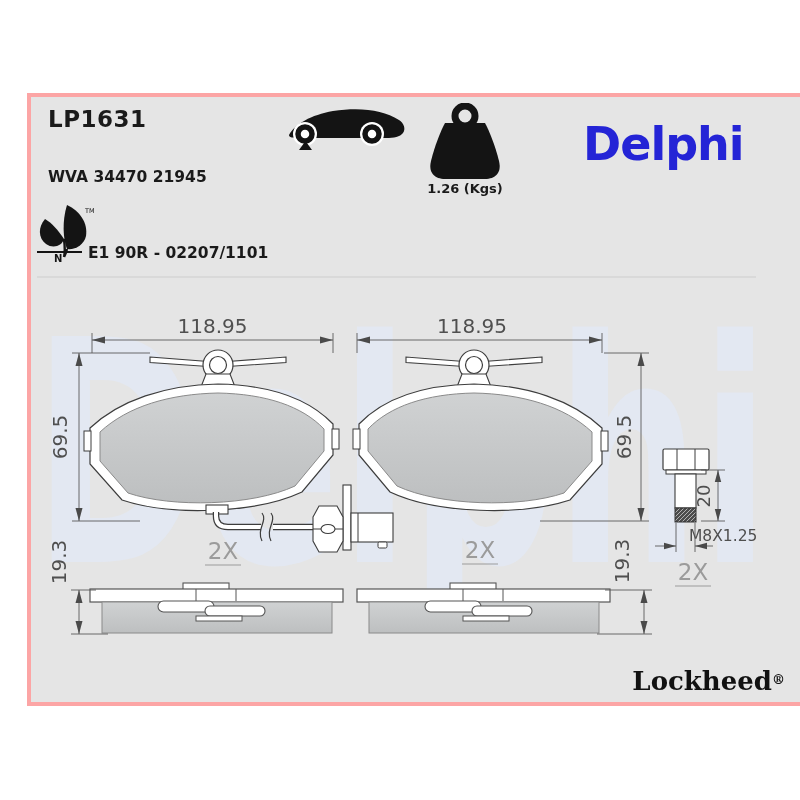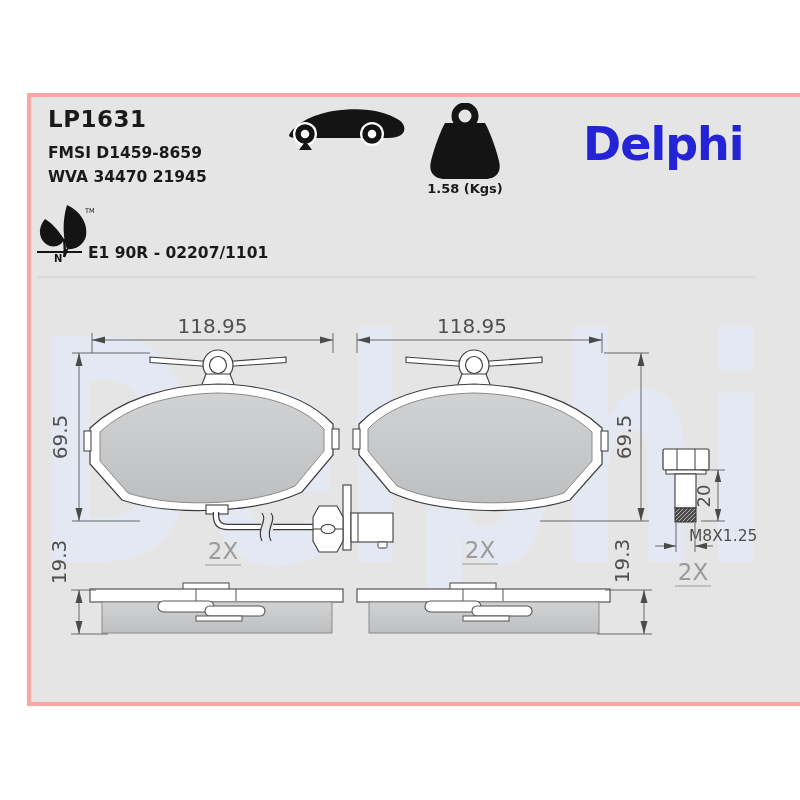--- a/index.html
+++ b/index.html
@@ -29,37 +29,36 @@
   .dim-txt{fill:#4f4f4f;}
   .qty-txt{fill:#9b9b9b;}
 </style>
 </head>
 <body>
 
 <div class="page">
   <div class="frame">
 
     <div class="hdr-text part-number">LP1631</div>
-    <div class="hdr-text fmsi">FMSI D1459-8659</div>
     <div class="hdr-text wva">WVA 34470 21945</div>
 
     <svg class="car-icon" width="124" height="50" viewBox="0 0 124 50">
       <path d="M 2,32 C 8,21 24,12 46,8 C 74,4 96,7 112,17 C 117,20 119,26 116,30 C 113,34 107,35 99,35 L 16,35 C 7,35 2,35 2,32 Z" fill="#141414"></path>
       <circle cx="18" cy="31" r="12" fill="#ffffff"></circle>
       <circle cx="85" cy="31" r="12" fill="#ffffff"></circle>
       <circle cx="18" cy="31" r="7" fill="#ffffff" stroke="#141414" stroke-width="5.5"></circle>
       <circle cx="85" cy="31" r="7" fill="#ffffff" stroke="#141414" stroke-width="5.5"></circle>
       <polygon points="12,47 25,47 18.5,38" fill="#141414"></polygon>
     </svg>
 
     <svg class="weight-icon" width="80" height="78" viewBox="0 0 80 78">
       <circle cx="40" cy="13" r="10" fill="none" stroke="#141414" stroke-width="7"></circle>
       <path d="M 20,20 L 60,20 C 64,27 70,42 74,58 C 77,70 70,76 60,76 L 20,76 C 10,76 3,70 6,58 C 10,42 16,27 20,20 Z" fill="#141414"></path>
     </svg>
-    <div class="weight-label">1.58 (Kgs)</div>
+    <div class="weight-label">1.26 (Kgs)</div>
 
     <div class="brand-logo">Delphi</div>
 
     <svg class="leaf-icon" width="58" height="62" viewBox="0 0 58 62">
       <path d="M 30,2 C 43,8 51,20 49,33 C 47,42 38,47 30,46 C 26,36 25,18 30,2 Z" fill="#141414"></path>
       <path d="M 8,16 C 1,24 1,35 9,41 C 16,46 25,43 27,36 C 21,27 15,20 8,16 Z" fill="#141414"></path>
       <path d="M 27,36 C 28,44 28,50 27,54 M 30,46 C 29,50 28,52 27,54" fill="none" stroke="#141414" stroke-width="2.4"></path>
       <text x="48" y="10" font-size="6.5" fill="#141414">TM</text>
       <line x1="0" y1="49" x2="45" y2="49" stroke="#141414" stroke-width="2"></line>
       <text x="17" y="59" font-size="10" font-weight="bold" fill="#141414">N</text>
@@ -212,14 +211,15 @@
       <text class="dim-txt" x="689" y="541" font-size="15.5">M8X1.25</text>
 
       <text class="qty-txt" x="223" y="559" font-size="23" text-anchor="middle">2X</text>
       <line x1="205" y1="565" x2="241" y2="565" stroke="#9b9b9b" stroke-width="1.2"></line>
       <text class="qty-txt" x="480" y="558" font-size="23" text-anchor="middle">2X</text>
       <line x1="462" y1="564" x2="498" y2="564" stroke="#9b9b9b" stroke-width="1.2"></line>
       <text class="qty-txt" x="693" y="580" font-size="23" text-anchor="middle">2X</text>
       <line x1="675" y1="586" x2="711" y2="586" stroke="#9b9b9b" stroke-width="1.2"></line>
     </svg>
 
+    <div class="lockheed"><span>Lockheed</span><sup>®</sup></div>
   </div>
 </div>
 
 </body></html>

